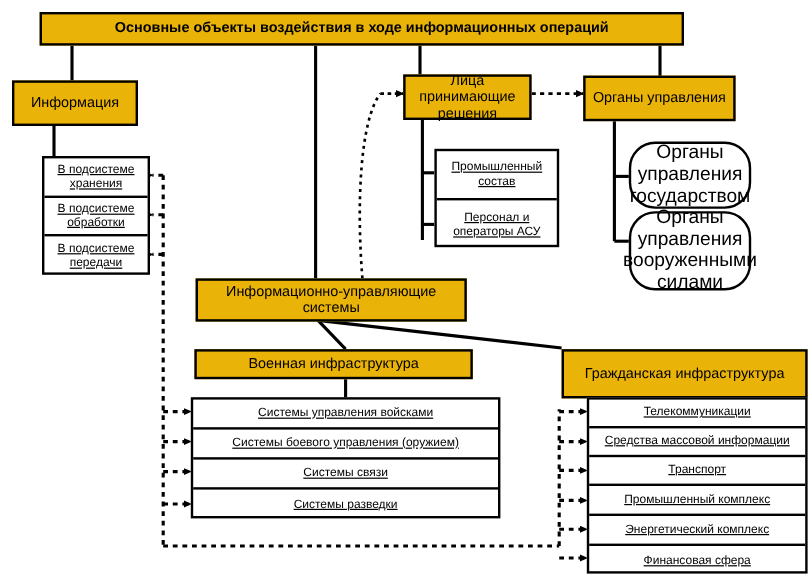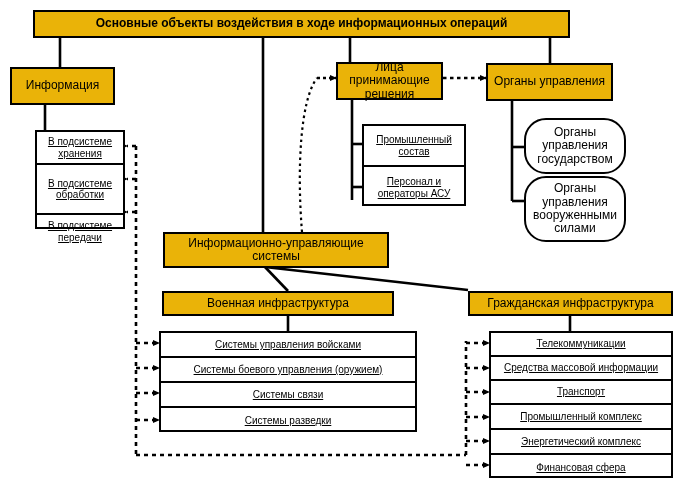--- a/index.html
+++ b/index.html
@@ -19,21 +19,21 @@
     display:flex;align-items:center;justify-content:center;
     text-align:center;
     font-size:11.5px;
     line-height:1.12;
     color:#000;
     padding:1px 3px;
     z-index:3;
   }
   .shaded{background:#eab308;}
   .t12{font-size:12px;}
-  .t115{font-size:12px;border-radius:22px;}
+  .t115{font-size:16px;border-radius:22px;}
   .bold{font-weight:bold;}
   .stack{position:absolute;z-index:3;box-sizing:border-box;border:2.5px solid #000;background:#fff;}
   .stack > .row{
     box-sizing:border-box;
     border-bottom:2px solid #000;
     display:flex;align-items:center;justify-content:center;
     text-align:center;font-size:10px;line-height:1.12;color:#000;text-decoration:underline;
   }
   .stack > .row:last-child{border-bottom:none;}
 </style>
@@ -120,21 +120,21 @@
   </div>
 
   <div class="box shaded t12" style="left:10px;top:67px;width:105px;height:38px;">
     <span>Информация</span>
   </div>
 
   <div class="stack" style="left:35px;top:130px;width:90px;height:99px;">
     <div class="row" style="height:33px;">
       <span>В подсистеме хранения</span>
     </div>
-    <div class="row" style="height:50px;">
+    <div class="row" style="height:32px;">
       <span>В подсистеме обработки</span>
     </div>
     <div class="row" style="height:33px;">
       <span>В подсистеме передачи</span>
     </div>
   </div>
 
   <div class="box shaded t12" style="left:336px;top:62px;width:107px;height:38px;">
     <span>Лица принимающие решения</span>
   </div>
@@ -176,21 +176,21 @@
       <span>Системы боевого управления (оружием)</span>
     </div>
     <div class="row" style="height:25px;">
       <span>Системы связи</span>
     </div>
     <div class="row" style="height:26px;">
       <span>Системы разведки</span>
     </div>
   </div>
 
-  <div class="box shaded t12" style="left:468px;top:291px;width:205px;height:25px;">
+  <div class="box shaded t12" style="left:468px;top:291px;width:205px;height:41px;">
     <span>Гражданская инфраструктура</span>
   </div>
 
   <div class="stack" style="left:489px;top:331px;width:184px;height:147px;">
     <div class="row" style="height:24px;">
       <span>Телекоммуникации</span>
     </div>
     <div class="row" style="height:24px;">
       <span>Средства массовой информации</span>
     </div>

